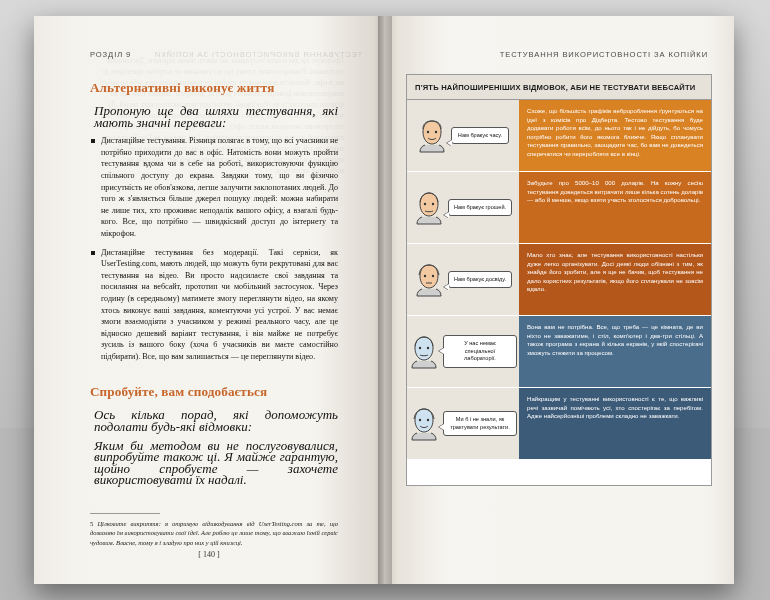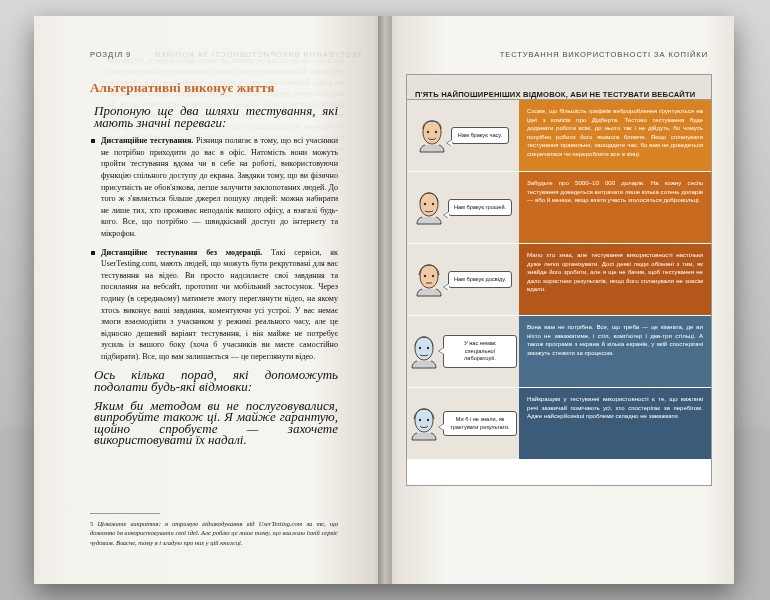--- a/index.html
+++ b/index.html
@@ -40,35 +40,35 @@
   h2.sec{font-family:"Liberation Serif", serif;font-weight:bold;font-size:13.2px;
     color:#c7662a;margin:0 0 9px 0;letter-spacing:.1px;}
   h2.sec2{margin-top:22px;}
   p.body{font-size:13px;line-height:11.6px;margin:0 0 7px 4px;text-align:justify;
     text-indent:0;font-style:italic;}
   ul.bul{list-style:none;margin:0 0 6px 0;padding:0;}
   ul.bul li{position:relative;padding-left:11px;font-size:8.1px;line-height:11.6px;
     text-align:justify;margin-bottom:7px;}
   ul.bul li:before{content:"";position:absolute;left:1px;top:4px;width:4px;height:4px;
     background:#1b1b1b;}
-  .bold{font-weight:bold;}
+  .bold{font-weight:normal;}
 
   
   .fnrule{position:absolute;left:56px;top:497px;width:70px;height:1px;background:#999;}
   .fn{position:absolute;left:56px;top:503px;width:248px;font-size:6.5px;line-height:9.4px;
     font-style:italic;color:#222;text-align:justify;}
   .fn .num{font-style:normal;}
   .folio{position:absolute;left:0;right:0;top:534px;text-align:center;
      font-family:"Liberation Serif",serif;font-size:8px;color:#333;}
 
   
   .fig{position:absolute;left:22px;top:58px;width:304px;height:410px;
     border:1px solid #9a9a9a;background:#fff;}
   .fig-hd{height:24px;background:#e6e2da;border-bottom:1px solid #9a9a9a;
-    display:flex;align-items:flex-end;padding-left:8px;}
+    display:flex;align-items:center;padding-left:8px;}
   .fig-hd span{font-family:"Liberation Sans",sans-serif;font-weight:bold;
     font-size:7.6px;letter-spacing:.2px;color:#1b1b1b;}
   .rows{position:relative;}
   .row{display:flex;min-height:71px;border-bottom:1px solid #fff;}
   .row:last-child{border-bottom:none;}
   .cell-l{width:112px;background:#e9e5dd;position:relative;
     display:flex;align-items:center;justify-content:center;}
   .cell-r{flex:1;padding:7px 8px 6px 8px;color:#fff;
     font-family:"Liberation Sans",sans-serif;font-size:6.1px;line-height:8.6px;
     text-align:justify;}
@@ -108,29 +108,31 @@
 
       <div class="col">
         <h2 class="sec">Альтернативні виконує життя</h2>
         <p class="body">Пропоную ще два шляхи тестування, які мають значні переваги:</p>
 
         <ul class="bul">
           <li><span class="bold">Дистанційне тестування.</span><span> Різниця полягає в тому, що всі учасники не потрібно приходити до вас в офіс. Натомість вони можуть пройти тестування вдома чи в себе на роботі, використовуючи функцію спільного доступу до екрана. Завдяки тому, що ви фізично присутність не обов'язкова, легше залучити заклопотаних людей. До того ж з'являється більше джерел пошуку людей: можна набирати не лише тих, хто проживає неподалік вашого офісу, а взагалі будь-кого. Все, що потрібно — швидкісний доступ до інтернету та мікрофон.</span></li>
           <li><span class="bold">Дистанційне тестування без модерації.</span><span> Такі сервіси, як UserTesting.com, мають людей, що можуть бути рекрутовані для вас тестування на відео. Ви просто надсилаєте свої завдання та посилання на вебсайт, прототип чи мобільний застосунок. Через годину (в середньому) матимете змогу переглянути відео, на якому хтось виконує ваші завдання, коментуючи усі устрої. У вас немає змоги взаємодіяти з учасником у режимі реального часу, але це відносно дешевий варіант тестування, і він майже не потребує зусиль із вашого боку (хоча б учасників ви маєте самостійно підбирати). Все, що вам залишається — це переглянути відео.</span></li>
         </ul>
 
+        <h2 class="sec sec2">Спробуйте, вам сподобається</h2>
         <p class="body">Ось кілька порад, які допоможуть подолати будь-які відмовки:</p>
         <p class="body">Яким би методом ви не послуговувалися, випробуйте також ці. Я майже гарантую, щойно спробуєте — захочете використовувати їх надалі.</p>
       </div>
 
       <div class="fnrule"></div>
       <div class="fn">
         <span class="num">5</span>
         <span>Цілковите викриття: я отримую відшкодування від UserTesting.com за те, що дозволяю їм використовувати свої ідеї. Але роблю це лише тому, що вважаю їхній сервіс чудовим. Власне, тому я і згадую про них у цій книжці.</span>
       </div>
+      <div class="folio">[ 140 ]</div>
     </div>
 
     <div class="page right">
       <div class="rh r">ТЕСТУВАННЯ ВИКОРИСТОВНОСТІ ЗА КОПІЙКИ</div>
 
       <div class="fig">
         <div class="fig-hd">
           <span>П'ЯТЬ НАЙПОШИРЕНІШИХ ВІДМОВОК, АБИ НЕ ТЕСТУВАТИ ВЕБСАЙТИ</span>
         </div>
         <div class="rows">

